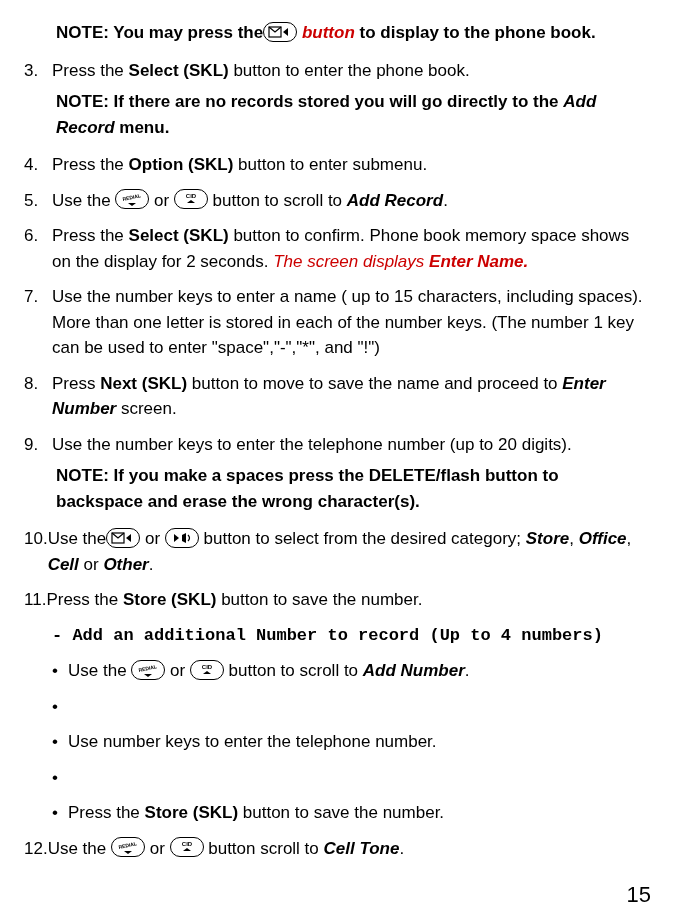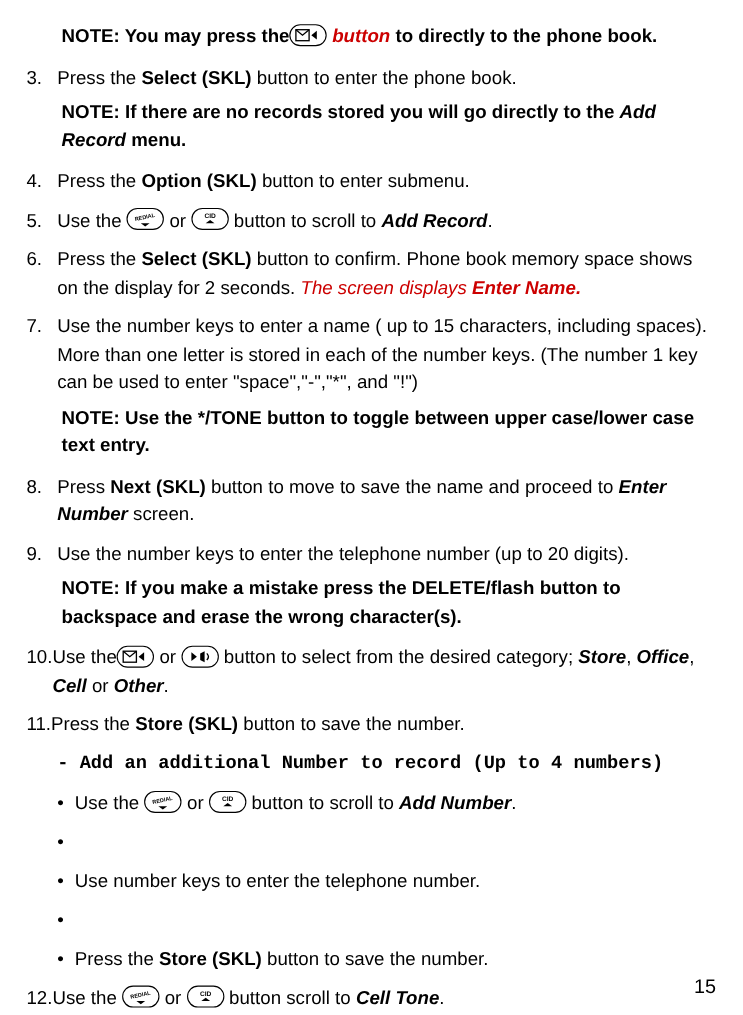--- a/index.html
+++ b/index.html
@@ -66,21 +66,21 @@
       display: flex;
       margin-bottom: 10px;
     }
     ul.bullets li .bullet-marker {
       min-width: 16px;
     }
     .page-num {
       position: absolute;
       bottom: 12px;
       right: 24px;
-      font-size: 18px;
+      font-size: 22px;
     }
     .icon-btn {
       display: inline-flex;
       align-items: center;
       justify-content: center;
       width: 34px;
       height: 20px;
       border: 1.5px solid #000;
       border-radius: 10px;
       vertical-align: middle;
@@ -100,21 +100,21 @@
 </head>
 <body>
 
 <div class="note">
   <span>NOTE: You may press the</span><span class="icon-btn">
       <svg viewBox="0 0 28 16">
         <rect x="3" y="3" width="12" height="10" fill="none" stroke="#000" stroke-width="1.2"></rect>
         <path d="M3 3 L9 8 L15 3" fill="none" stroke="#000" stroke-width="1.2"></path>
         <path d="M22 4 L17 8 L22 12 Z" fill="#000"></path>
       </svg>
-    </span><span class="red"> button</span><span> to directly to the phone book.</span>
+    </span><span class="red"> button</span><span> to display to the phone book.</span>
 </div>
 
 <ol>
 
   <li class="num">
     <span class="marker">3.</span>
     <span class="content">
       <span>Press the </span><span class="bold">Select (SKL)</span><span> button to enter the phone book.</span>
     </span>
   </li>
@@ -154,37 +154,36 @@
     </span>
   </li>
 
   <li class="num">
     <span class="marker">7.</span>
     <span class="content">
       <span>Use the number keys to enter a name ( up to 15 characters, including spaces). More than one letter is stored in each of the number keys. (The number 1 key can be used to enter "space","-","*", and "!")</span>
     </span>
   </li>
 
-  <div class="sub-note">NOTE: Use the */TONE button to toggle between upper case/lower case text entry.</div>
 
   <li class="num">
     <span class="marker">8.</span>
     <span class="content">
       <span>Press </span><span class="bold">Next (SKL)</span><span> button to move to save the name and proceed to  </span><span class="bold-italic">Enter Number</span><span> screen.</span>
     </span>
   </li>
 
   <li class="num">
     <span class="marker">9.</span>
     <span class="content">
       <span>Use the number keys to enter the telephone number (up to 20 digits).</span>
     </span>
   </li>
 
-  <div class="sub-note">NOTE: If you make a mistake press the DELETE/flash button to backspace and erase the wrong character(s).</div>
+  <div class="sub-note">NOTE: If you make a spaces press the DELETE/flash button to backspace and erase the wrong character(s).</div>
 
   <li class="num">
     <span class="marker" style="min-width:22px">10.</span>
     <span class="content">
       <span>Use the</span><span class="icon-btn">
           <svg viewBox="0 0 28 16">
             <rect x="3" y="3" width="12" height="10" fill="none" stroke="#000" stroke-width="1.2"></rect>
             <path d="M3 3 L9 8 L15 3" fill="none" stroke="#000" stroke-width="1.2"></path>
             <path d="M22 4 L17 8 L22 12 Z" fill="#000"></path>
           </svg>

